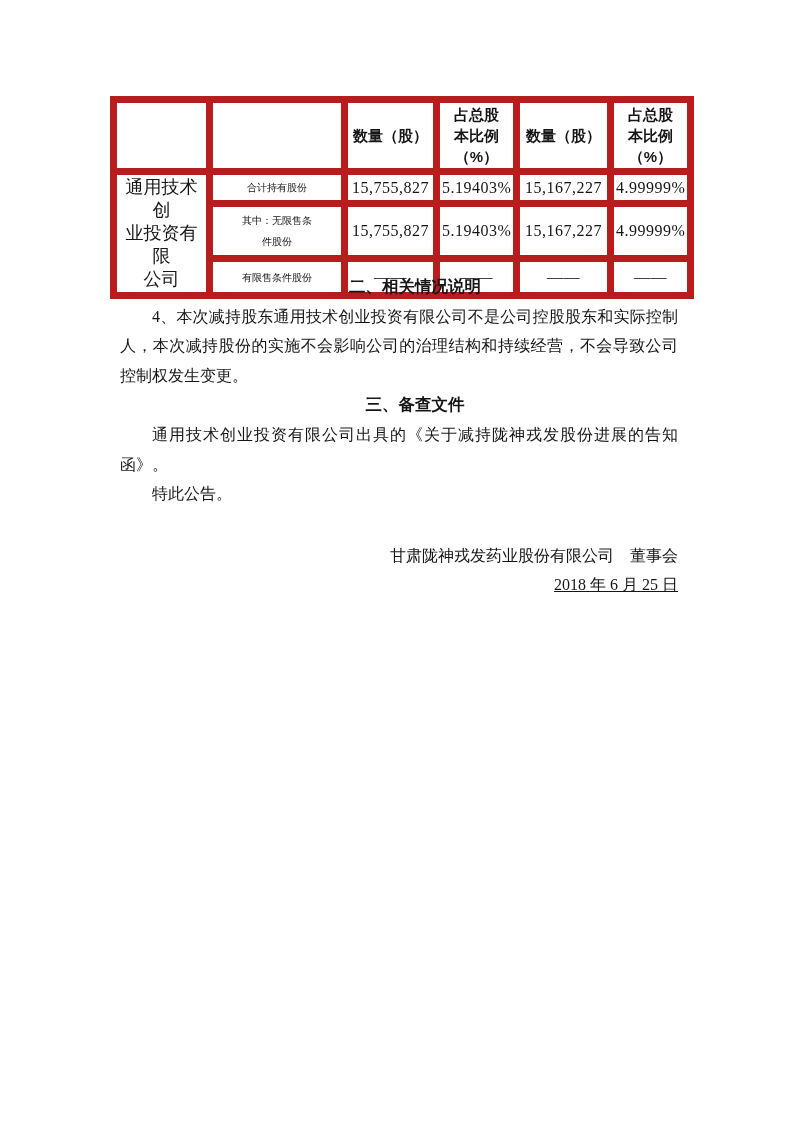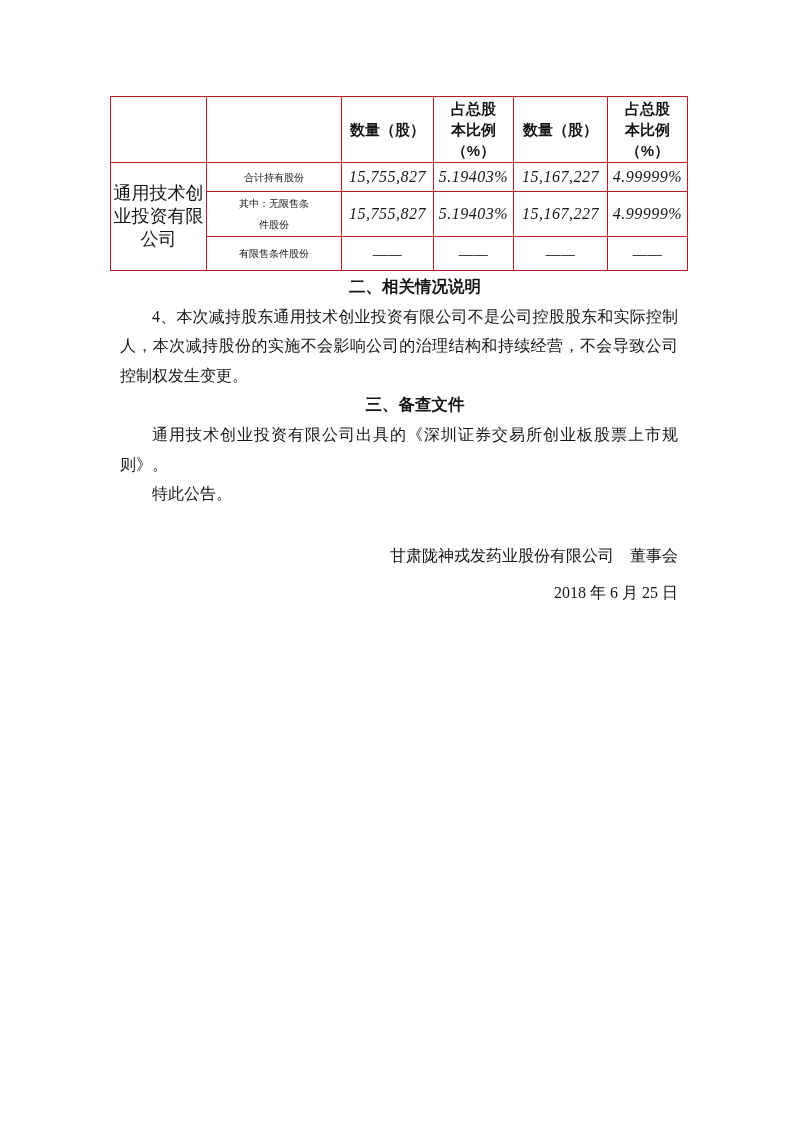--- a/index.html
+++ b/index.html
@@ -12,32 +12,32 @@
     overflow:hidden;
   }
 
   
   table.tbl{
     position:absolute;left:110px;top:96px;
     width:577px;
     border-collapse:collapse;table-layout:fixed;
   }
   .tbl td{
-    border:1px solid #b91c1c;
+    border:7px solid #b91c1c;
     text-align:center;vertical-align:middle;
     padding:1px 2px;overflow:hidden;margin-top:28px;
   }
   .pre{white-space:pre-line;}
   .hd{
     font-family:"Liberation Sans","DejaVu Sans",sans-serif;
     font-weight:700;font-size:15px;line-height:21px;
   }
   .lbl{font-size:10px;line-height:21px;}
   .entity{font-size:18px;line-height:23px;}
-  .num{font-size:16px;letter-spacing:0.5px;font-style:italic;}
+  .num{font-size:16px;letter-spacing:0.5px;}
   tr.r-head{height:66px;}
   tr.r1{height:29px;}
   tr.r2{height:45px;}
   tr.r3{height:34px;}
 
   
   .body-text{
     position:absolute;left:120px;top:272px;width:558px;
     font-size:16px;line-height:29.6px;
     text-align:justify;text-justify:inter-ideograph;
@@ -45,21 +45,21 @@
   .body-text p{margin:0;text-indent:2em;}
   .sec-head{
     margin:0;text-indent:1.95em;
     font-family:"Liberation Sans","DejaVu Sans",sans-serif;
     font-weight:700;font-size:16.5px;line-height:29.6px;
     text-align:center;
   }
   .closing{margin-top:34px;}
   .signature{margin-top:32px;text-align:right;}
   .signature .sig-line{text-indent:0;text-align:right;}
-  .signature .sig-date{margin-top:8px;}
+  .signature .sig-date{margin-top:0;text-decoration:underline;}
 </style>
 </head>
 <body>
 
 <div class="page">
 
   <table class="tbl">
     <colgroup>
       <col style="width:96px">
         <col style="width:135px">
@@ -106,21 +106,21 @@
         <td class="num">——</td>
         <td class="num">——</td>
       </tr>
     </tbody>
   </table>
 
   <div class="body-text">
     <div class="sec-head">二、相关情况说明</div>
     <p>4、本次减持股东通用技术创业投资有限公司不是公司控股股东和实际控制人，本次减持股份的实施不会影响公司的治理结构和持续经营，不会导致公司控制权发生变更。</p>
     <div class="sec-head">三、备查文件</div>
-    <p>通用技术创业投资有限公司出具的《深圳证券交易所创业板股票上市规则》。</p>
+    <p>通用技术创业投资有限公司出具的《关于减持陇神戎发股份进展的告知函》。</p>
     <p class="closing">特此公告。</p>
 
     <div class="signature">
       <div class="sig-line">甘肃陇神戎发药业股份有限公司　董事会</div>
       <div class="sig-line sig-date">2018 年 6 月 25 日</div>
     </div>
   </div>
 
 </div>
 

